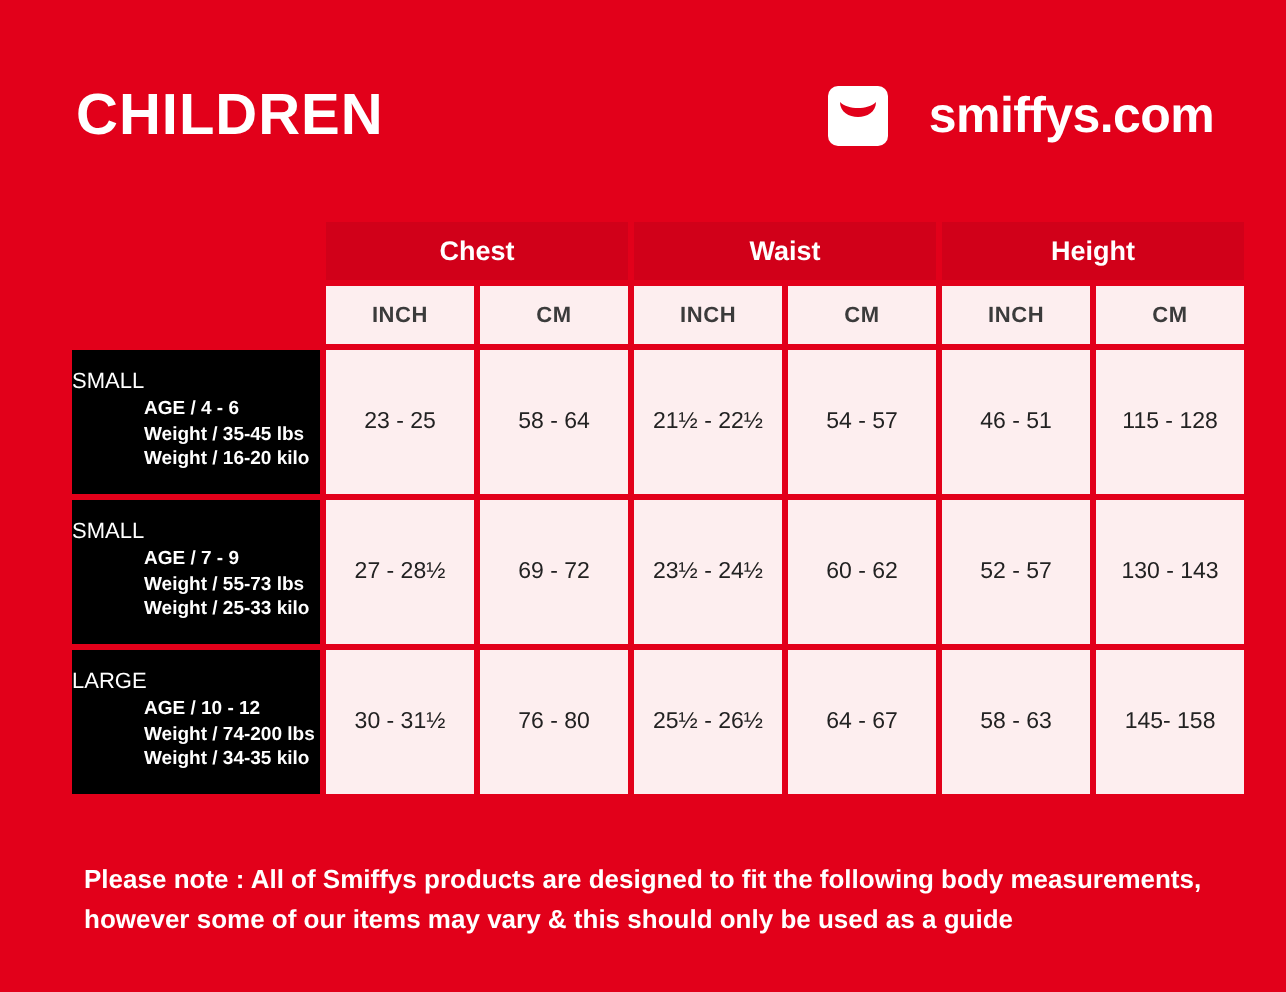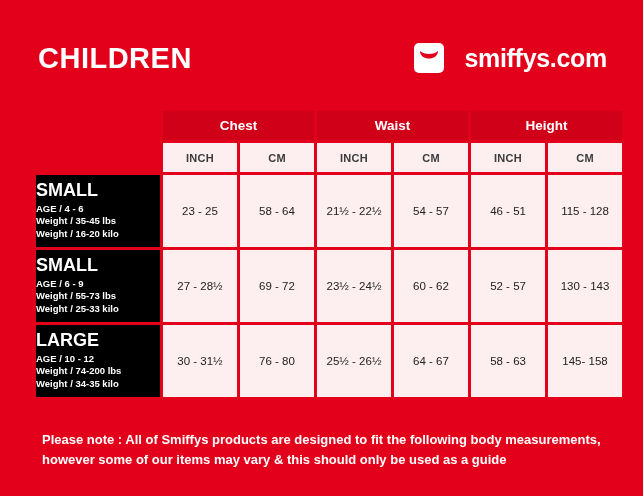--- a/index.html
+++ b/index.html
@@ -101,29 +101,30 @@
     background: #e2001a;
   }
   .size-cell {
     background: #000000;
     color: #ffffff;
     padding: 8px 0 8px 9px;
     vertical-align: middle;
     height: 72px;
   }
   .size-name {
-    font-size: 18px;
-    font-weight: bold;
+    font-size: 11px;
+    font-weight: normal;
     line-height: 1.1;
     margin-bottom: 2px;
   }
   .size-detail {
     font-size: 9.5px;
     font-weight: bold;
     line-height: 1.35;
+    padding-left: 36px;
   }
   .val-cell {
     background: #fdeeef;
     color: #222222;
     font-size: 11.5px;
     text-align: center;
     vertical-align: middle;
     height: 72px;
   }
   
@@ -195,21 +196,21 @@
         <td class="val-cell">23 - 25</td>
         <td class="val-cell">58 - 64</td>
         <td class="val-cell">21½ - 22½</td>
         <td class="val-cell">54 - 57</td>
         <td class="val-cell">46 - 51</td>
         <td class="val-cell">115 - 128</td>
       </tr>
       <tr>
         <td class="size-cell">
           <div class="size-name">SMALL</div>
-          <div class="size-detail">AGE / 6 - 9</div>
+          <div class="size-detail">AGE / 7 - 9</div>
           <div class="size-detail">Weight / 55-73 lbs</div>
           <div class="size-detail">Weight / 25-33 kilo</div>
         </td>
         <td class="val-cell">27 - 28½</td>
         <td class="val-cell">69 - 72</td>
         <td class="val-cell">23½ - 24½</td>
         <td class="val-cell">60 - 62</td>
         <td class="val-cell">52 - 57</td>
         <td class="val-cell">130 - 143</td>
       </tr>

